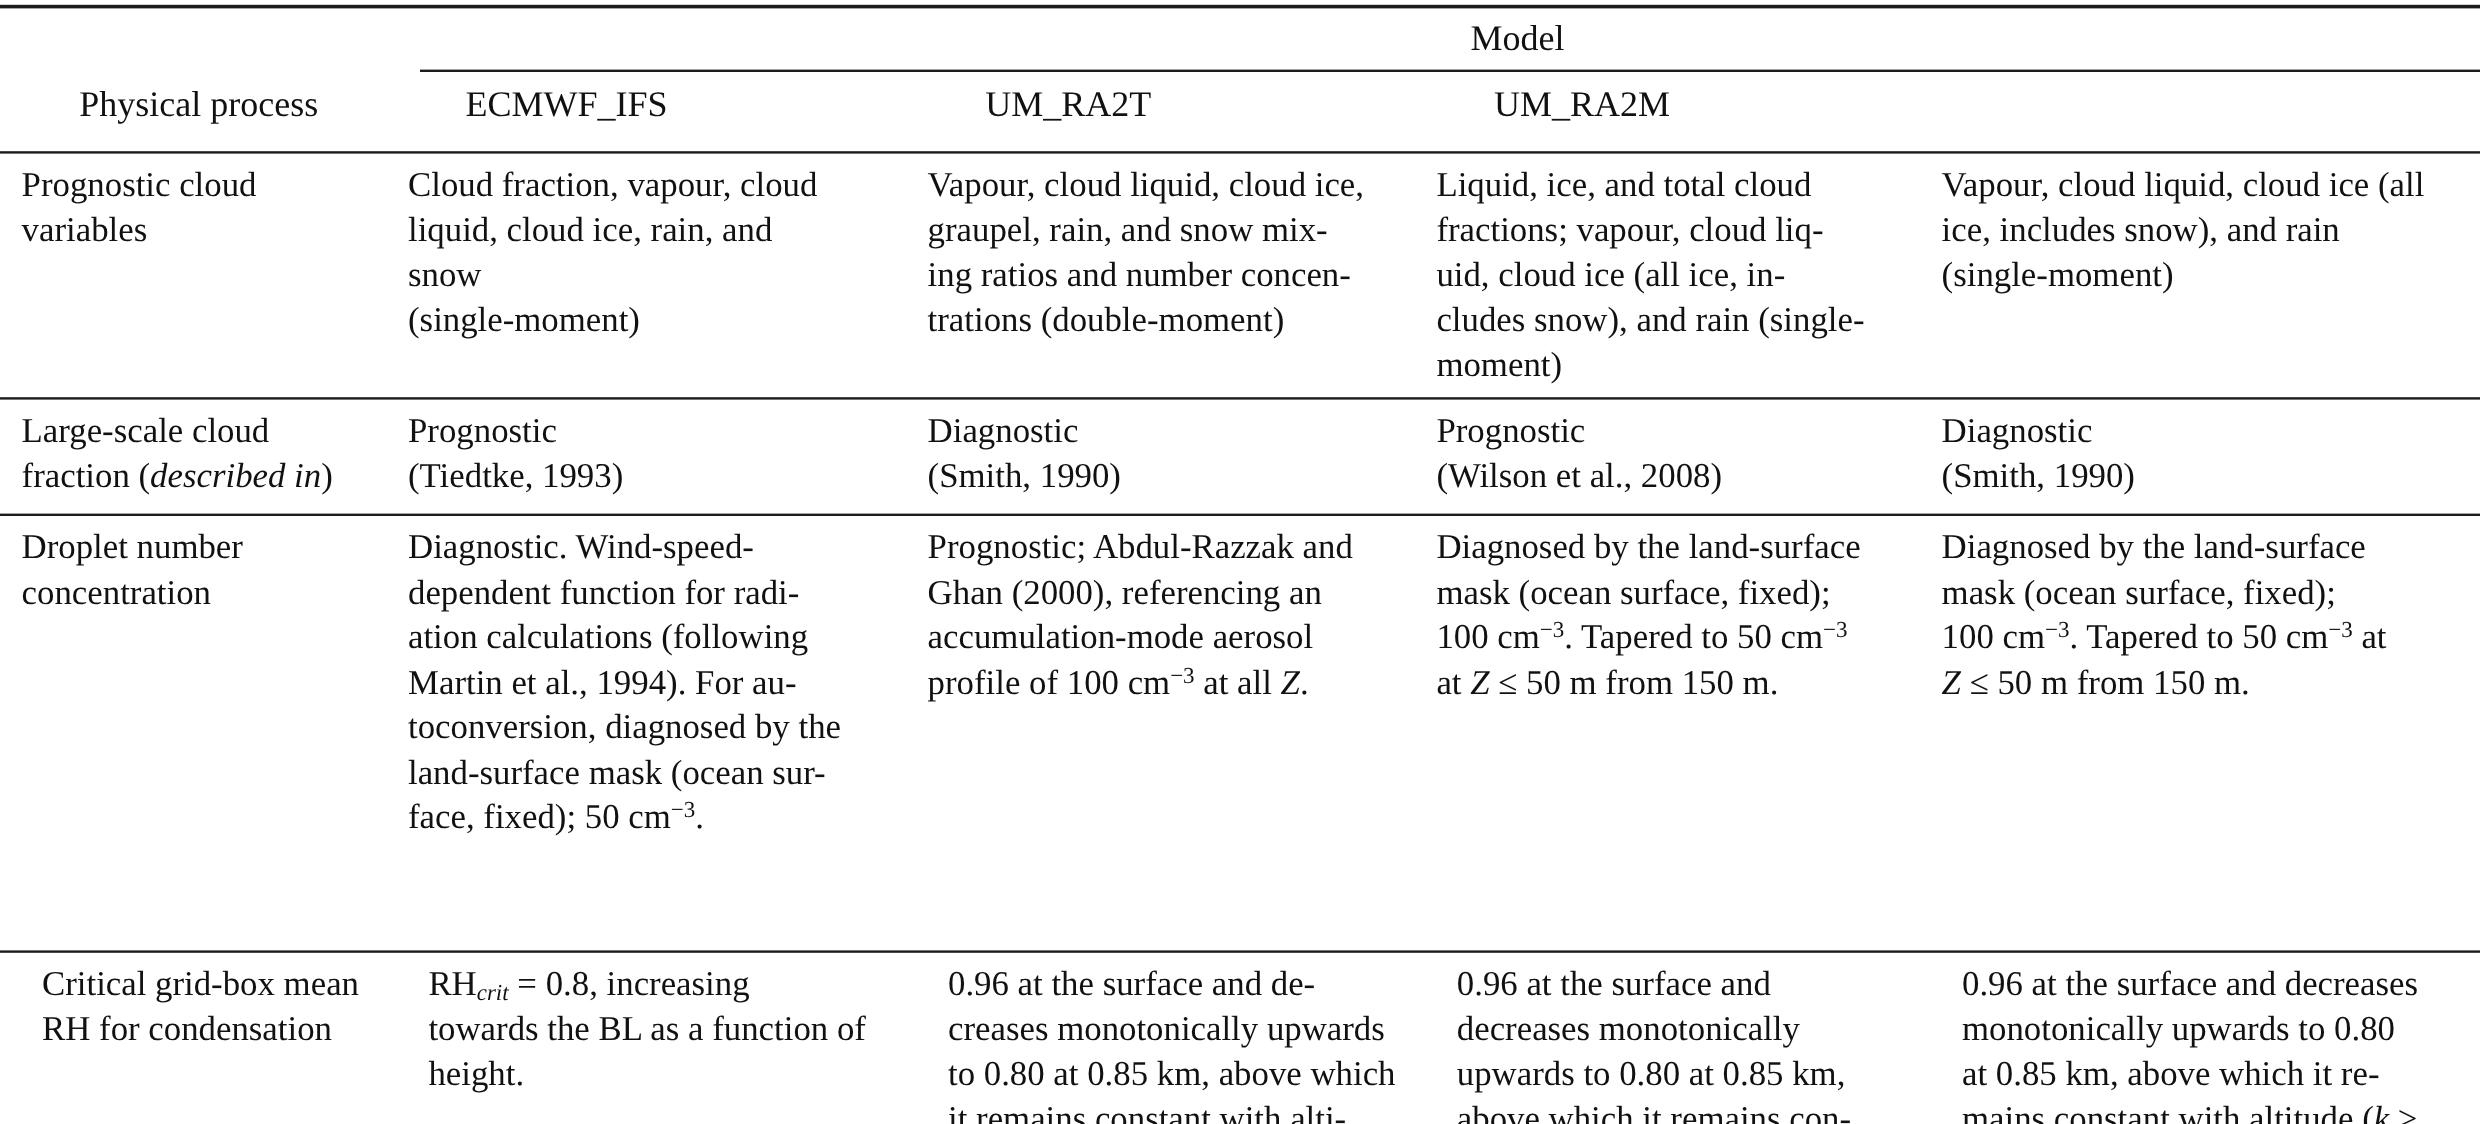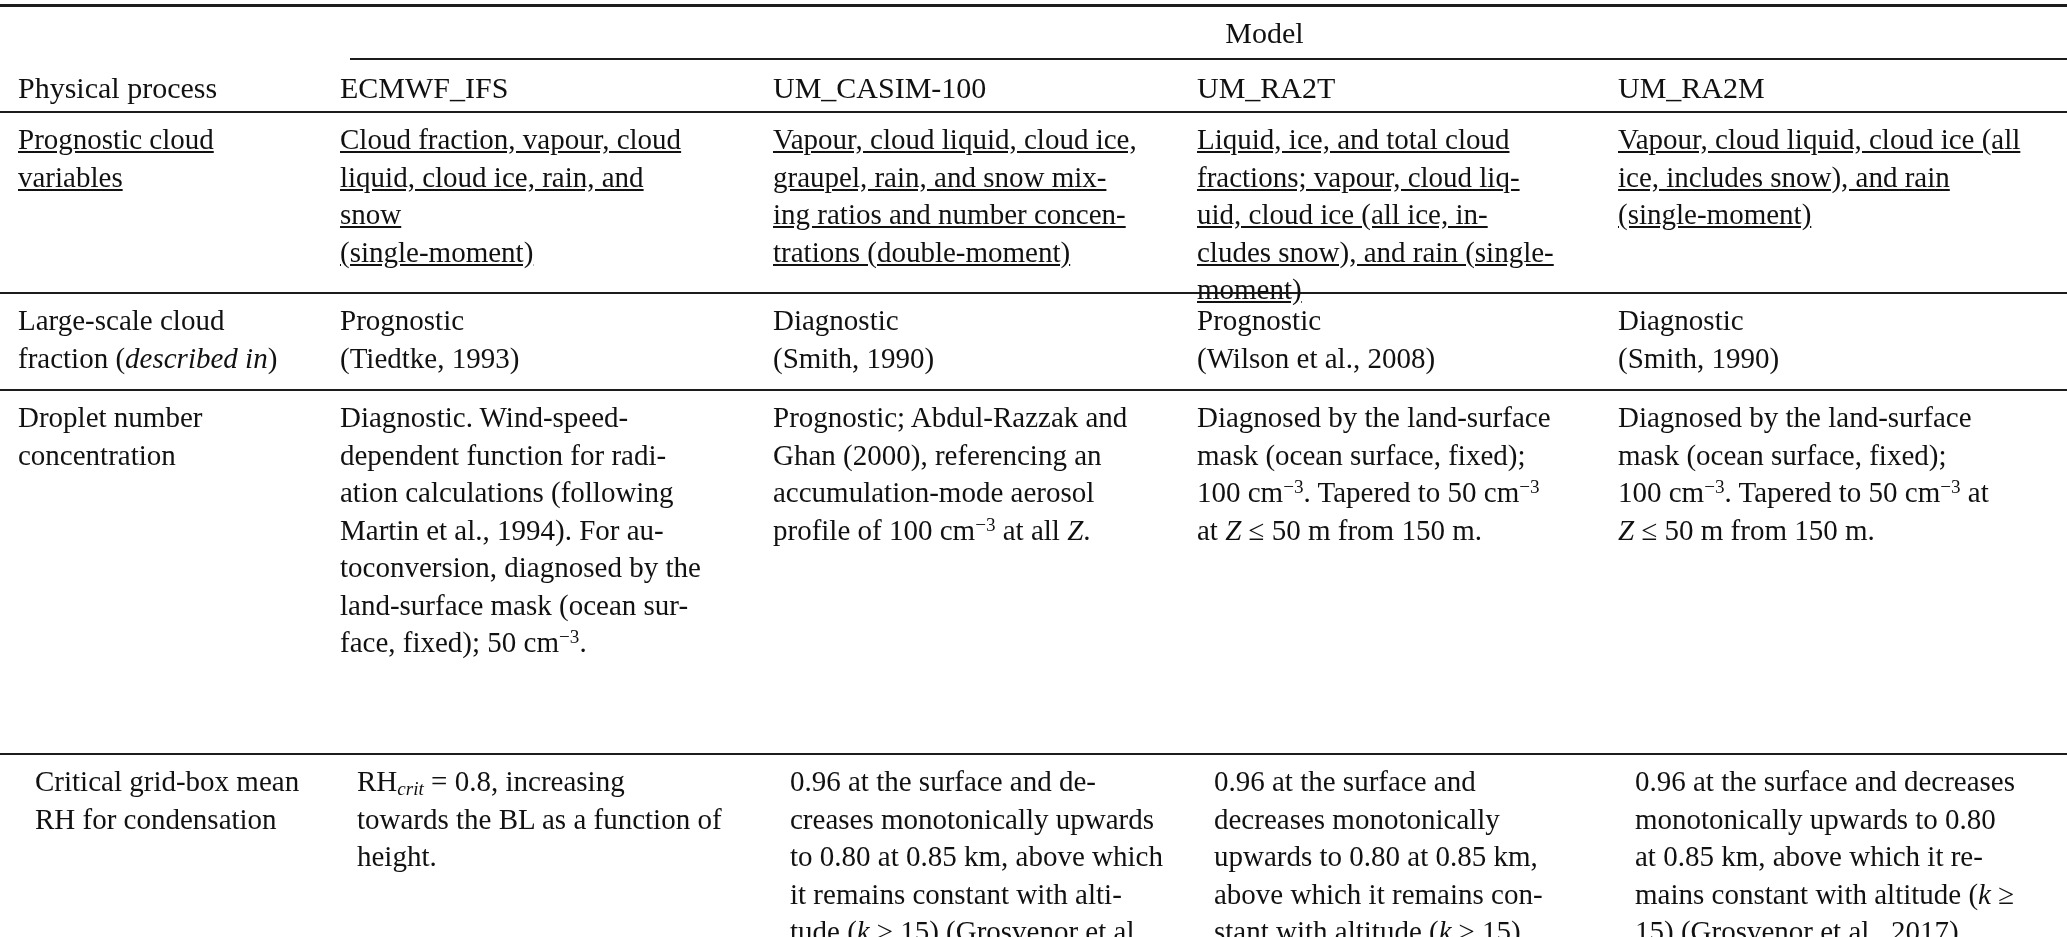--- a/index.html
+++ b/index.html
@@ -18,23 +18,23 @@
     border-top: 3px solid #1c1c1c;
     border-bottom: 3px solid #1c1c1c;
     box-sizing: border-box;
   }
   .band {
     display: grid;
     grid-template-columns: 322px 433px 424px 421px 467px;
     box-sizing: border-box;
   }
   .band-model { height: 53px; gap: 28px; }
-  .band-heads { height: 51px; }
+  .band-heads { height: 66px; margin-left: 48px; }
   .band-row { border-top: 2px solid #1c1c1c; }
-  .r1 { height: 181px; text-decoration: underline; }
+  .r1 { height: 205px; }
   .r2 { height: 97px; }
   .r3 { height: 364px; }
   .r4 { height: 238px; padding-left: 17px; }
 
   .cell {
     box-sizing: border-box;
     padding: 8px 8px 0 18px;
     font-size: 29px;
     line-height: 37.5px;
     white-space: nowrap; 
@@ -63,21 +63,20 @@
     <div class="band band-model">
       <div class="cell"></div>
       <div class="model-span">
         <span>Model</span>
       </div>
     </div>
 
     <div class="band band-heads">
       <div class="cell head">Physical process</div>
       <div class="cell head">ECMWF_IFS</div>
-      <div class="cell head">UM_CASIM-100</div>
       <div class="cell head">UM_RA2T</div>
       <div class="cell head">UM_RA2M</div>
     </div>
 
     <div class="band band-row r1">
       <div class="cell">Prognostic cloud<br>variables</div>
       <div class="cell">Cloud fraction, vapour, cloud<br>liquid, cloud ice, rain, and<br>snow<br>(single-moment)</div>
       <div class="cell">Vapour, cloud liquid, cloud ice,<br>graupel, rain, and snow mix-<br>ing ratios and number concen-<br>trations (double-moment)</div>
       <div class="cell">Liquid, ice, and total cloud<br>fractions; vapour, cloud liq-<br>uid, cloud ice (all ice, in-<br>cludes snow), and rain (single-<br>moment)</div>
       <div class="cell">Vapour, cloud liquid, cloud ice (all<br>ice, includes snow), and rain<br>(single-moment)</div>

